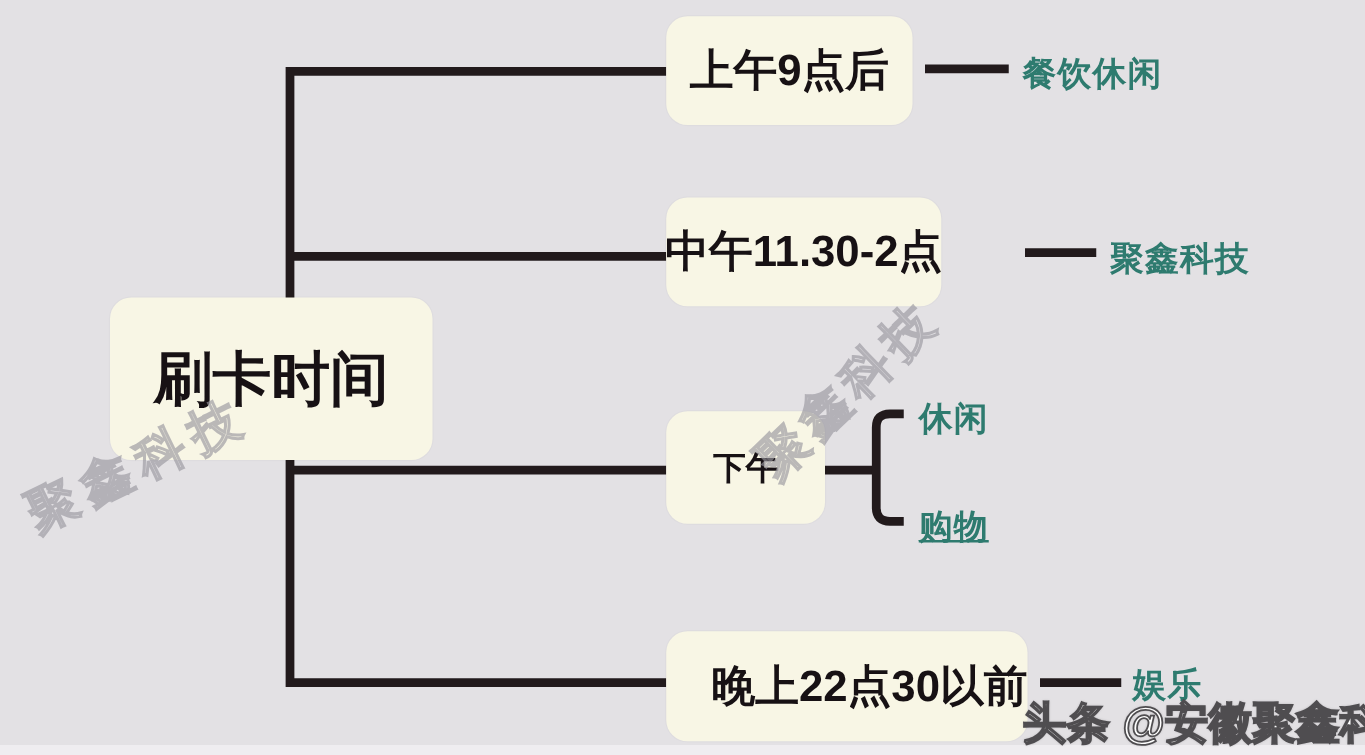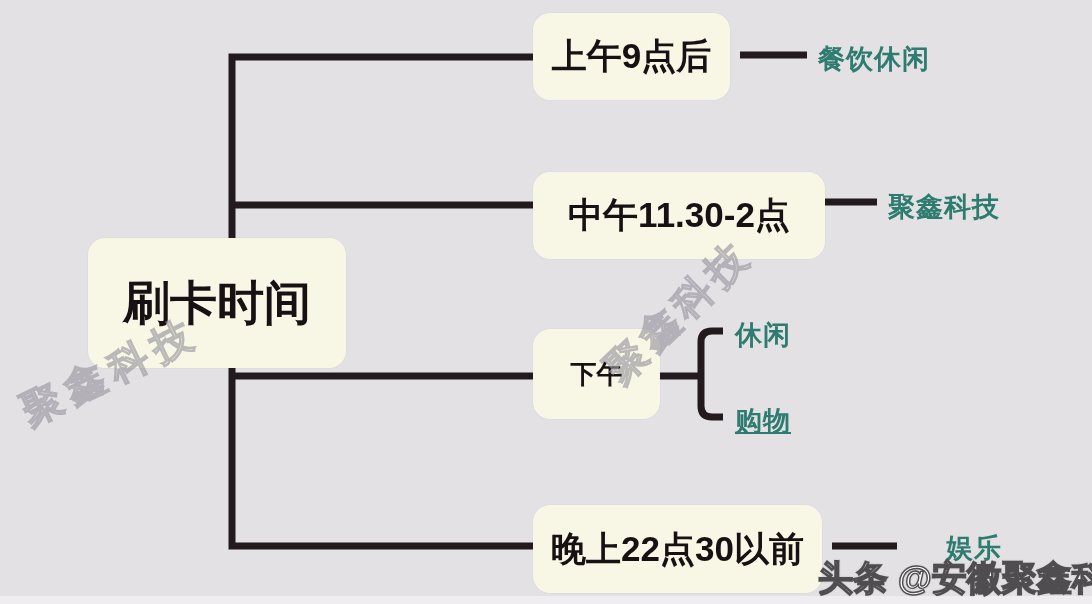--- a/index.html
+++ b/index.html
@@ -35,38 +35,38 @@
     display: flex;
     align-items: center;
     justify-content: center;
     color: var(--node-text, #171114);
     font-weight: 700;
     box-shadow: 0 0 0 1px rgba(0,0,0,0.02);
     white-space: nowrap;
   }
   .node-root  { left: 88px;  top: 238px; width: 258px; height: 130px; font-size: 47px; border-radius: 17px; }
   .node-b1    { left: 533px; top: 13px;  width: 197px; height: 87px;  font-size: 35px; }
-  .node-b2    { left: 533px; top: 172px; width: 292px; height: 87px;  font-size: 35px; }
+  .node-b2    { left: 533px; top: 158px; width: 220px; height: 87px;  font-size: 35px; }
   .node-b3    { left: 533px; top: 329px; width: 127px; height: 90px;  font-size: 26px; }
-  .node-b4    { left: 533px; top: 505px; width: 289px; height: 88px;  font-size: 35px; }
+  .node-b4    { left: 533px; top: 505px; width: 289px; height: 88px;  font-size: 35px; justify-content: flex-end; }
 
   .leaf {
     position: absolute;
     z-index: 2;
     color: var(--leaf-text, #2e7b6f);
     font-weight: 700;
     font-size: 27px;
     white-space: nowrap;
     letter-spacing: 1px;
   }
   .leaf-1 { left: 818px; top: 41px;  }
   .leaf-2 { left: 888px; top: 189px; }
   .leaf-3a{ left: 735px; top: 317px; font-family: Liberation Mono, monospace; }
   .leaf-3b{ left: 735px; top: 403px; text-decoration: underline; }
-  .leaf-4 { left: 906px; top: 530px; margin-left: 40px; }
+  .leaf-4 { left: 906px; top: 530px; }
 
   .ghost {
     position: absolute;
     z-index: 3;
     color: transparent;
     -webkit-text-stroke: 1.2px var(--ghost, rgba(150,148,155,0.55));
     font-weight: 700;
     white-space: nowrap;
     opacity: 0.65;
     pointer-events: none;

